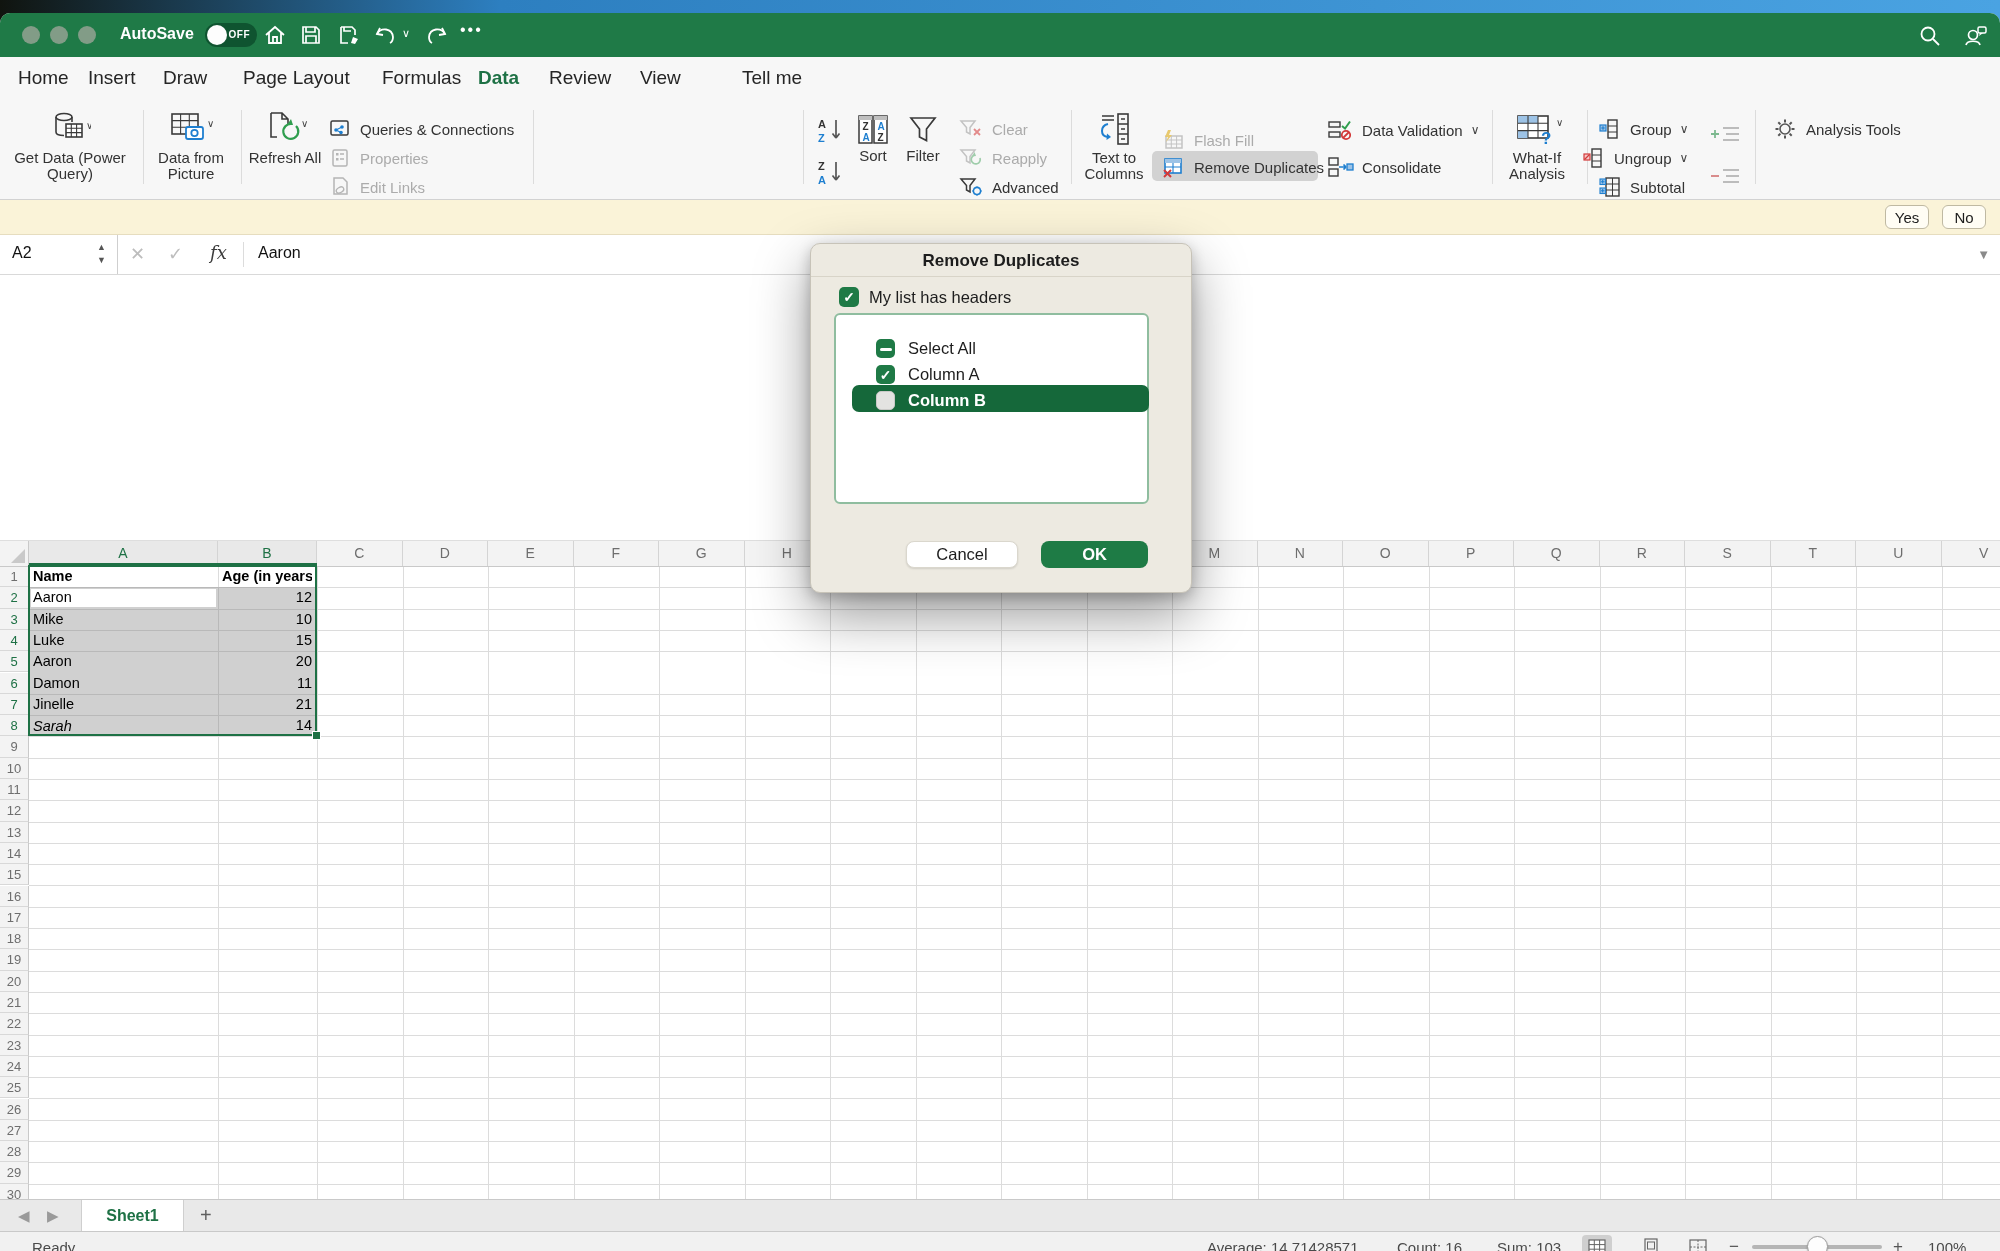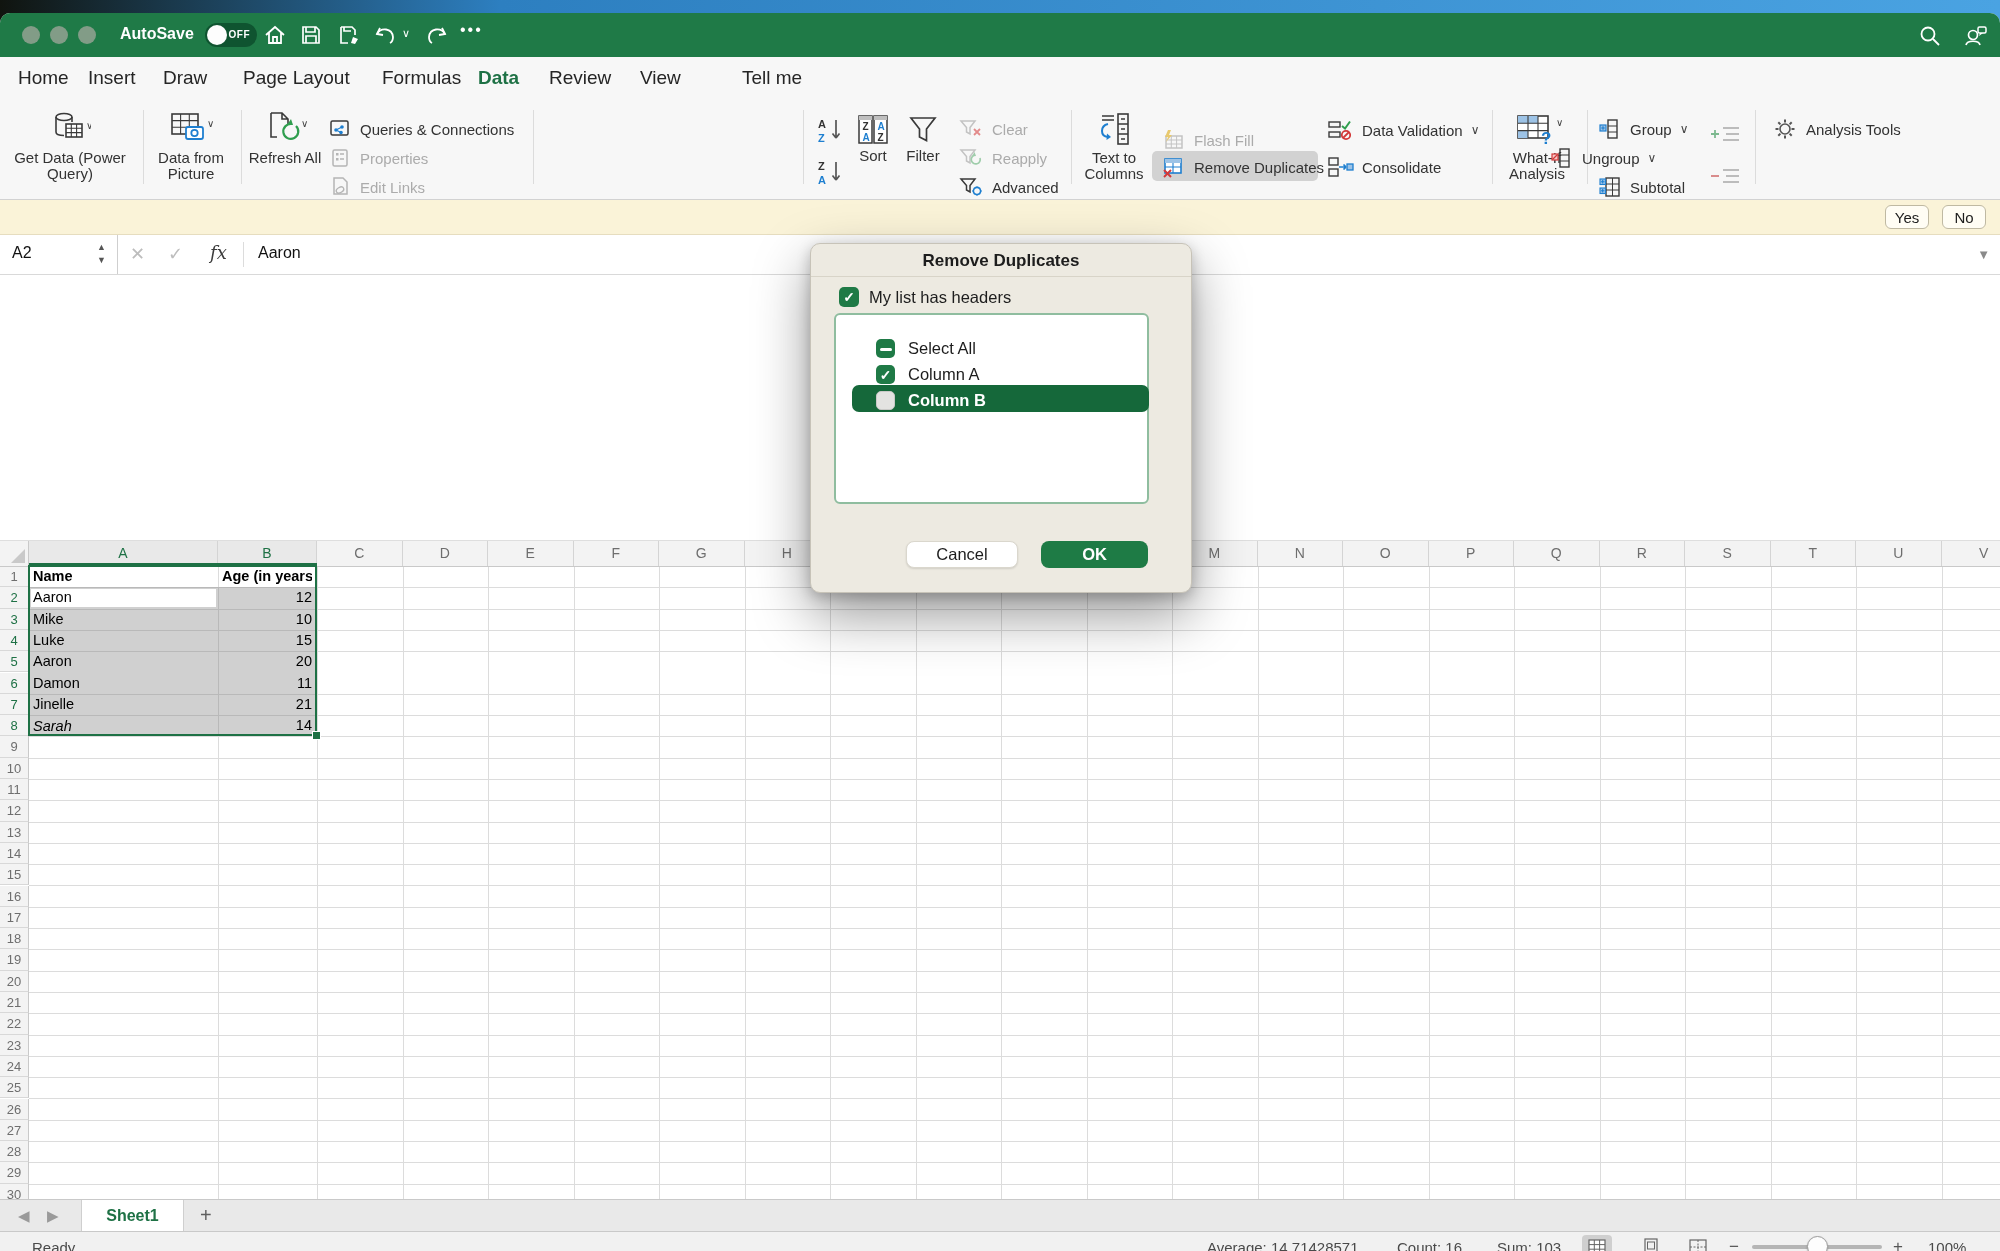--- a/index.html
+++ b/index.html
@@ -384,21 +384,21 @@
       <div class="row-btn" style="left:1598px;top:16px;">
         <svg width="24" height="22" viewBox="0 0 24 22">
             <rect x="10" y="2" width="9" height="18" fill="none" stroke="#3a3a3a" stroke-width="1.4"></rect>
             <path d="M10 8 H19 M10 14 H19" stroke="#3a3a3a" stroke-width="1.1"></path>
             <rect x="2" y="7" width="6" height="6" fill="#9dc3e6" stroke="#1e7fd0" stroke-width="1.2"></rect>
             <path d="M3.2 10 H6.8 M5 8.2 V11.8" stroke="#1e7fd0" stroke-width="1.2"></path>
           </svg>
         <span>Group</span>
         <span class="chev">∨</span>
       </div>
-      <div class="row-btn" style="left:1550px;top:45px;">
+      <div class="row-btn" style="left:1582px;top:45px;">
         <svg width="24" height="22" viewBox="0 0 24 22">
             <rect x="10" y="2" width="9" height="18" fill="none" stroke="#3a3a3a" stroke-width="1.4"></rect>
             <path d="M10 8 H19 M10 14 H19" stroke="#3a3a3a" stroke-width="1.1"></path>
             <rect x="2" y="7" width="6" height="6" fill="#f4c7c7" stroke="#d23a3a" stroke-width="1.2"></rect>
             <path d="M2.5 12.5 L7.5 7.5" stroke="#d23a3a" stroke-width="1.2"></path>
           </svg>
         <span>Ungroup</span>
         <span class="chev">∨</span>
       </div>
       <div class="row-btn" style="left:1598px;top:74px;align-items:center;">

